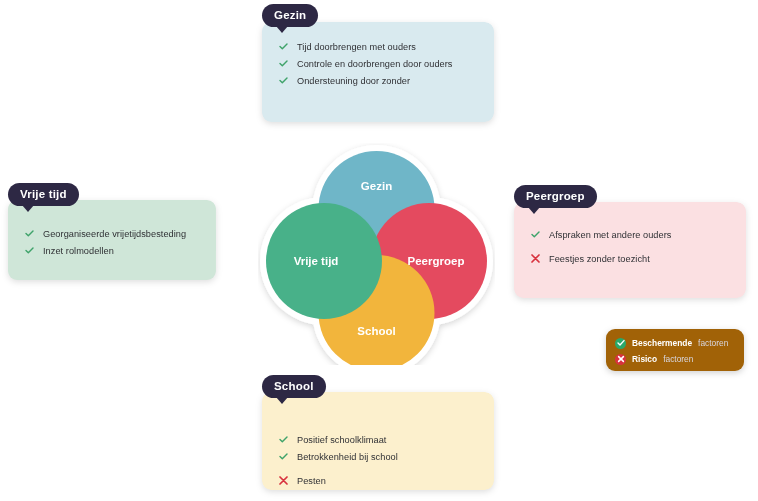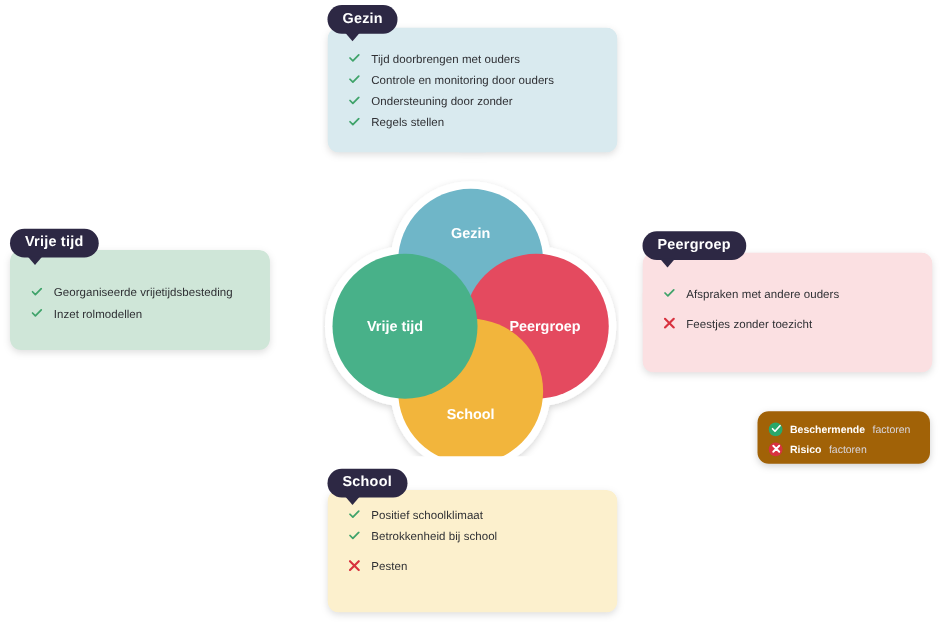--- a/index.html
+++ b/index.html
@@ -174,37 +174,29 @@
             </svg>
           </span>
         <span class="item-text">Tijd doorbrengen met ouders</span>
       </div>
       <div class="item">
         <span class="mark">
             <svg width="9" height="7" viewBox="0 0 9 7">
               <path d="M1 3.4 L3.3 5.7 L8 0.9" stroke="#3fa36a" stroke-width="1.4" fill="none" stroke-linecap="round" stroke-linejoin="round"></path>
             </svg>
           </span>
-        <span class="item-text">Controle en monitoring door ouders</span>
+        <span class="item-text">Controle en doorbrengen door ouders</span>
       </div>
       <div class="item">
         <span class="mark">
             <svg width="9" height="7" viewBox="0 0 9 7">
               <path d="M1 3.4 L3.3 5.7 L8 0.9" stroke="#3fa36a" stroke-width="1.4" fill="none" stroke-linecap="round" stroke-linejoin="round"></path>
             </svg>
           </span>
         <span class="item-text">Ondersteuning door zonder</span>
-      </div>
-      <div class="item">
-        <span class="mark">
-            <svg width="9" height="7" viewBox="0 0 9 7">
-              <path d="M1 3.4 L3.3 5.7 L8 0.9" stroke="#3fa36a" stroke-width="1.4" fill="none" stroke-linecap="round" stroke-linejoin="round"></path>
-            </svg>
-          </span>
-        <span class="item-text">Regels stellen</span>
       </div>
     </div>
   </div>
   <div class="pill" style="left:262px; top:4px;">Gezin</div>
 
   <div class="panel" style="left:8px; top:200px; width:208px; height:92px;">
     <svg class="panel-body" viewBox="0 0 238 92" preserveAspectRatio="none">
       <path d="M9,0 H229 A9,9 0 0 1 238,9 V34 L250,46 L238,58 V83 A9,9 0 0 1 229,92 H9 A9,9 0 0 1 0,83 V9 A9,9 0 0 1 9,0 Z" fill="#cfe6d8"></path>
     </svg>
     <div class="panel-items" style="top:26px;">
@@ -251,21 +243,21 @@
         <span class="item-text">Feestjes zonder toezicht</span>
       </div>
     </div>
   </div>
   <div class="pill" style="left:514px; top:185px;">Peergroep</div>
 
   <div class="panel" style="left:262px; top:392px; width:232px; height:98px;">
     <svg class="panel-body" viewBox="0 0 232 98" preserveAspectRatio="none">
       <path d="M9,0 H105 L116,-12 L127,0 H223 A9,9 0 0 1 232,9 V89 A9,9 0 0 1 223,98 H9 A9,9 0 0 1 0,89 V9 A9,9 0 0 1 9,0 Z" fill="#fcf0cd"></path>
     </svg>
-    <div class="panel-items" style="top:12px;">
+    <div class="panel-items" style="top:40px;">
       <div class="item">
         <span class="mark">
             <svg width="9" height="7" viewBox="0 0 9 7">
               <path d="M1 3.4 L3.3 5.7 L8 0.9" stroke="#3fa36a" stroke-width="1.4" fill="none" stroke-linecap="round" stroke-linejoin="round"></path>
             </svg>
           </span>
         <span class="item-text">Positief schoolklimaat</span>
       </div>
       <div class="item">
         <span class="mark">

